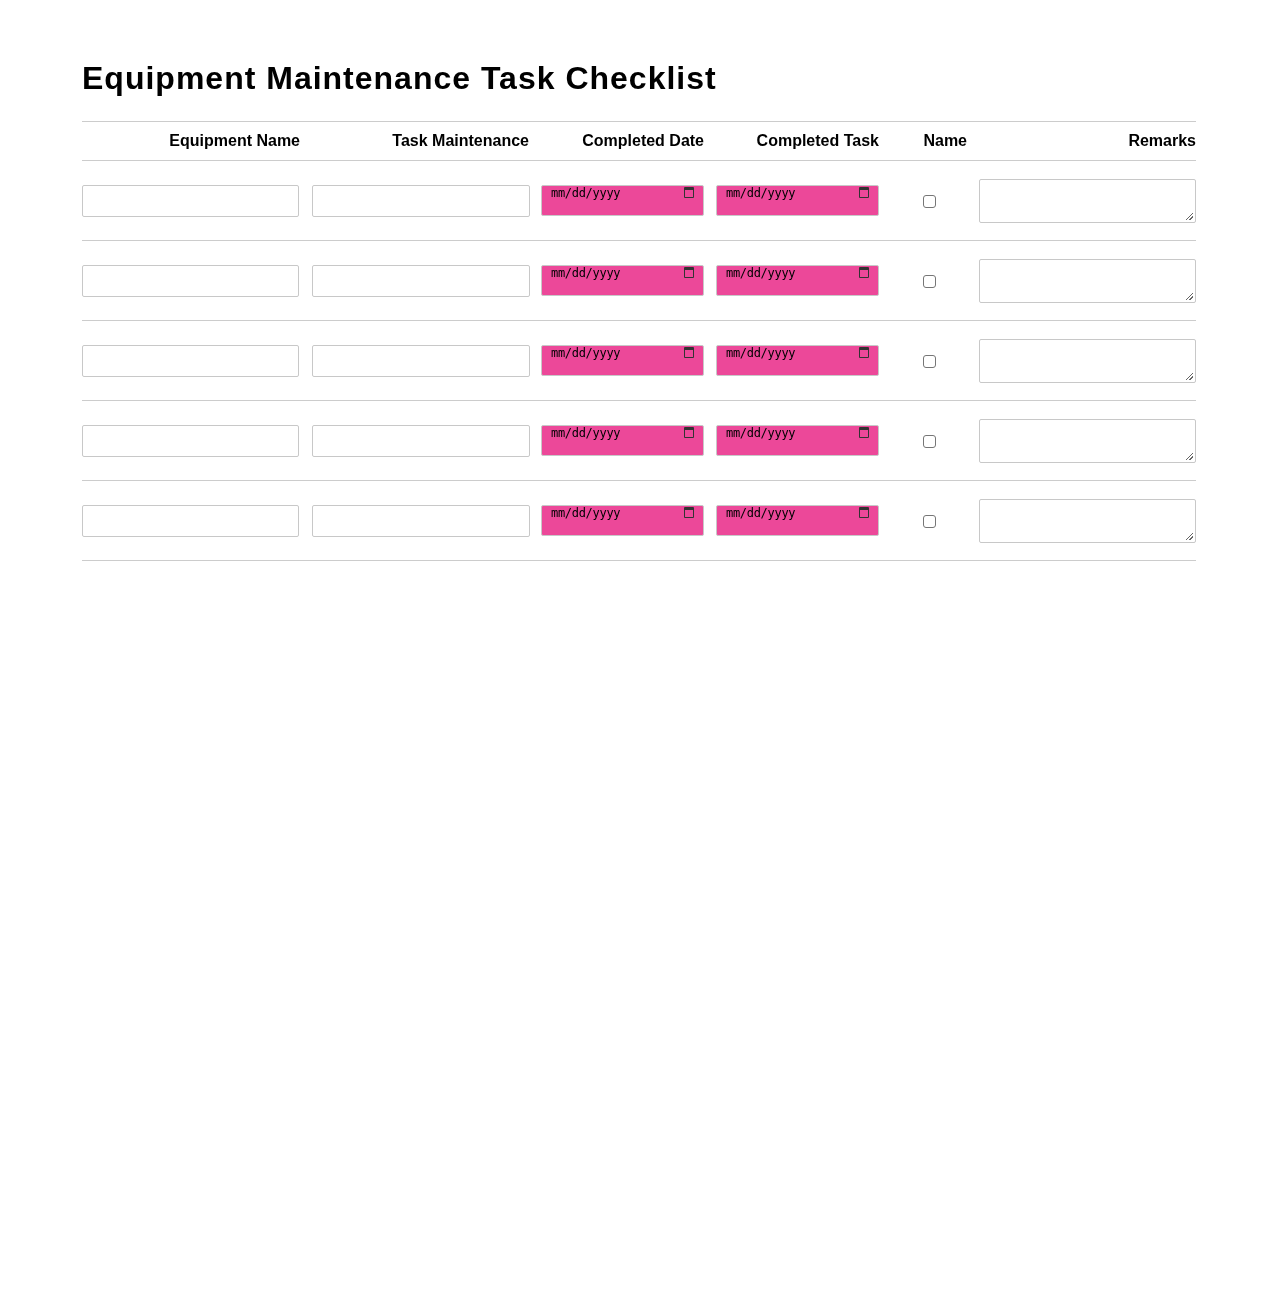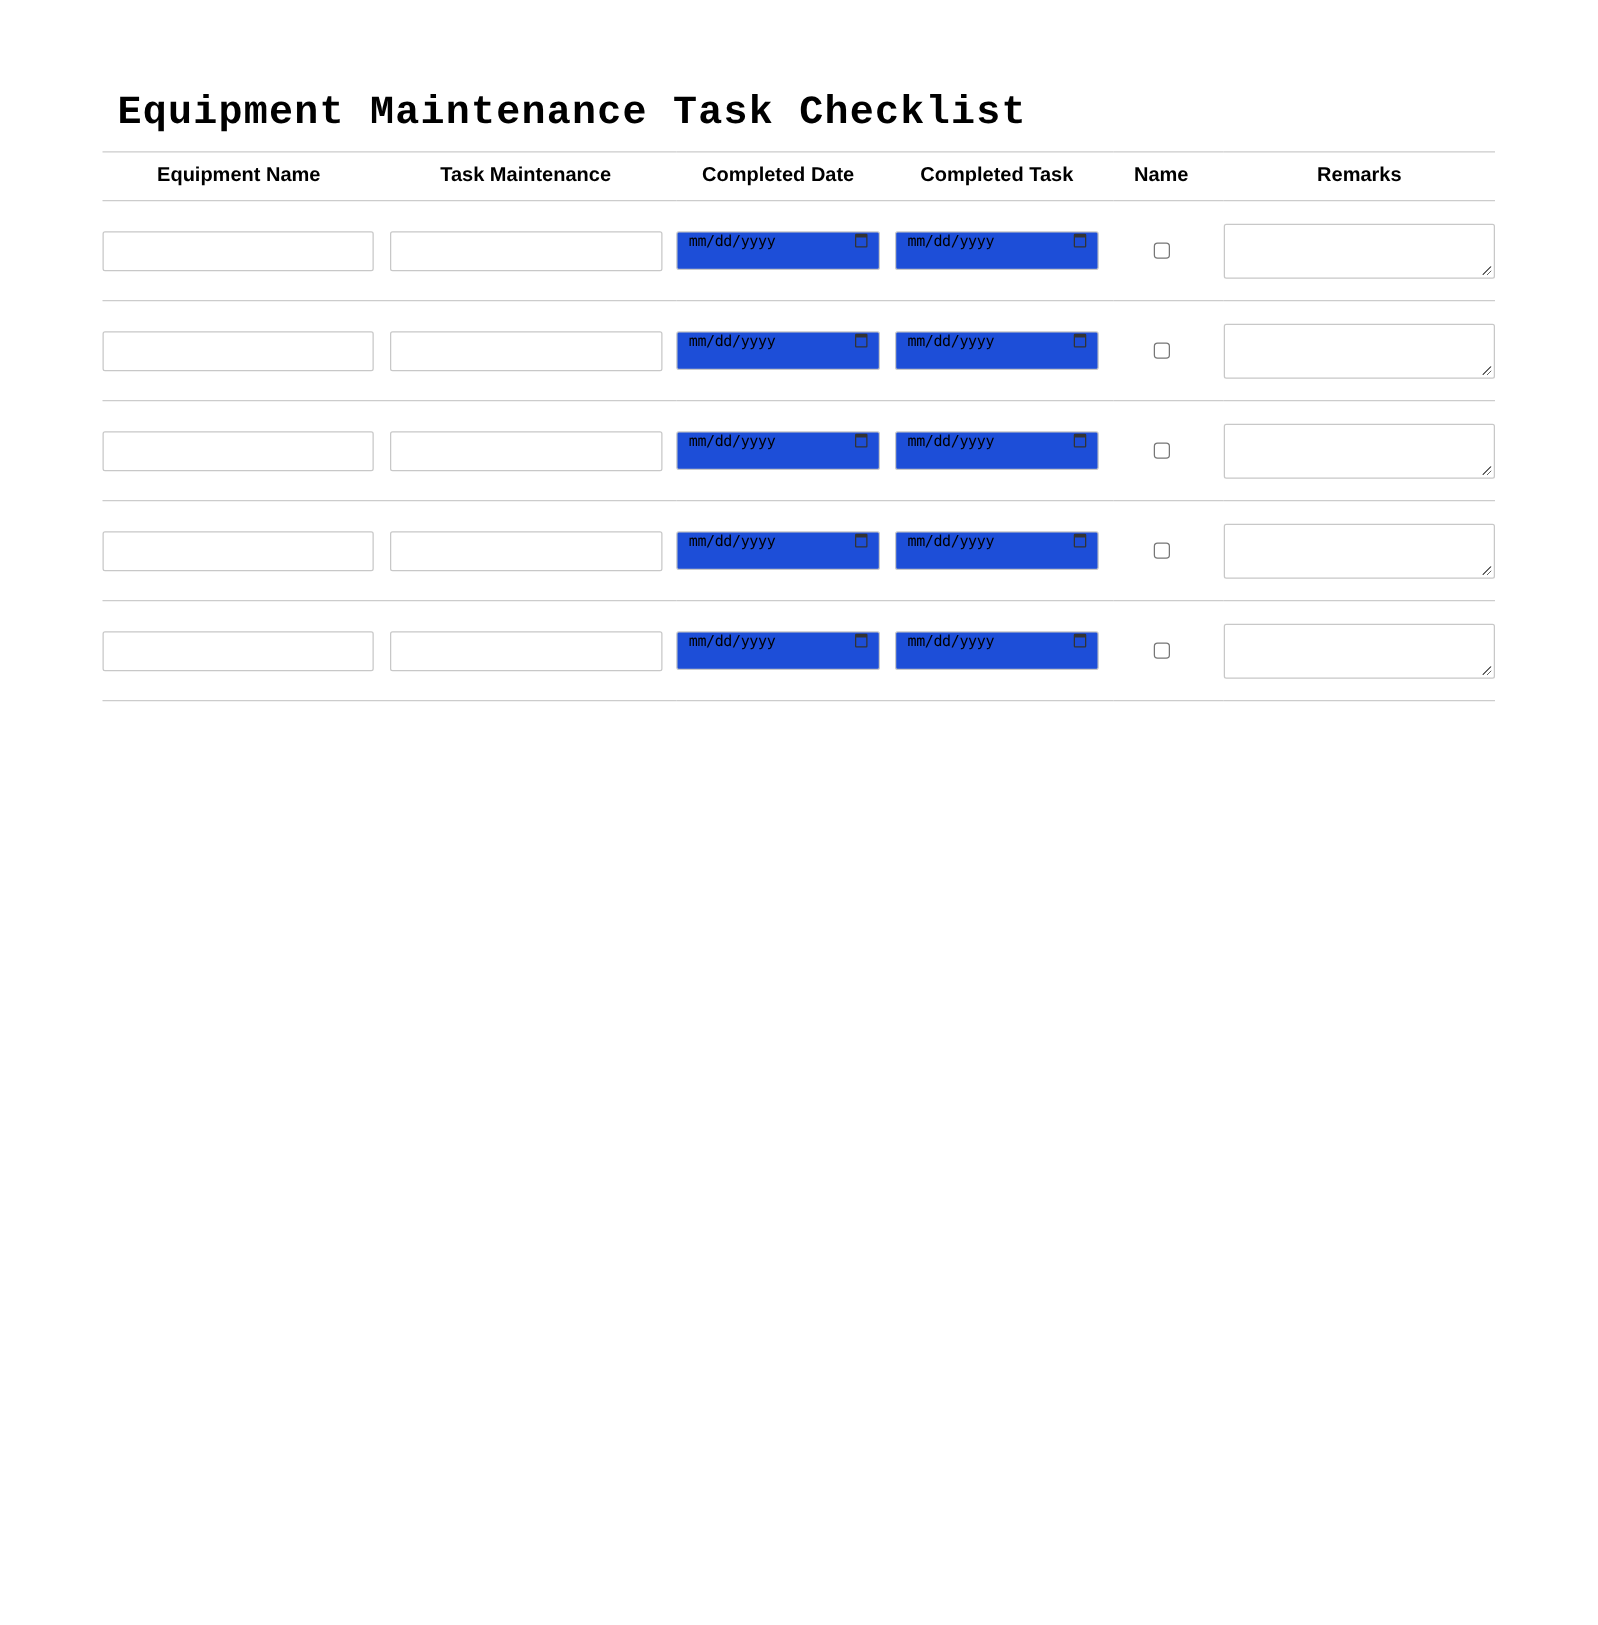--- a/index.html
+++ b/index.html
@@ -14,42 +14,42 @@
       color: #000;
       position: relative;
     }
     .page {
       position: absolute;
       left: 82px;
       top: 56px;
       width: 1114px;
     }
     h1 {
-      margin: 12px;
-      font-family: Liberation Mono, monospace;
+      margin: 0;
+      font-family: Liberation Sans, sans-serif;
       font-size: 32px;
       font-weight: bold;
       letter-spacing: 1px;
       line-height: 44px;
       height: 44px;
     }
     table {
       position: absolute;
       top: 65px;
       left: 0;
       width: 1114px;
       border-collapse: collapse;
       table-layout: fixed;
     }
     thead tr {
       border-top: 1px solid #cccccc;
       border-bottom: 1px solid #cccccc;
     }
     th {
-      text-align: center;
+      text-align: right;
       font-size: 16px;
       font-weight: bold;
       height: 38px;
       padding: 0 12px 0 0;
       vertical-align: middle;
       margin-left: 12px;
     }
     tbody tr {
       border-bottom: 1px solid #cccccc;
       height: 80px;
@@ -75,21 +75,21 @@
       background: #fff;
       display: block;
     }
     td.task-cell .text-input { width: 218px; }
     .date-input {
       box-sizing: border-box;
       width: 163px;
       height: 31px;
       border: 1px solid #c8c8c8;
       border-radius: 2px;
-      background: #1d4ed8;
+      background: #ec4899;
       display: flex;
       align-items: center;
       justify-content: space-between;
       padding: 0 9px 16px 9px;
       font-family: "DejaVu Sans Mono", monospace;
       font-size: 12px;
       color: #000;
       text-align: right;
     }
     .date-placeholder {

